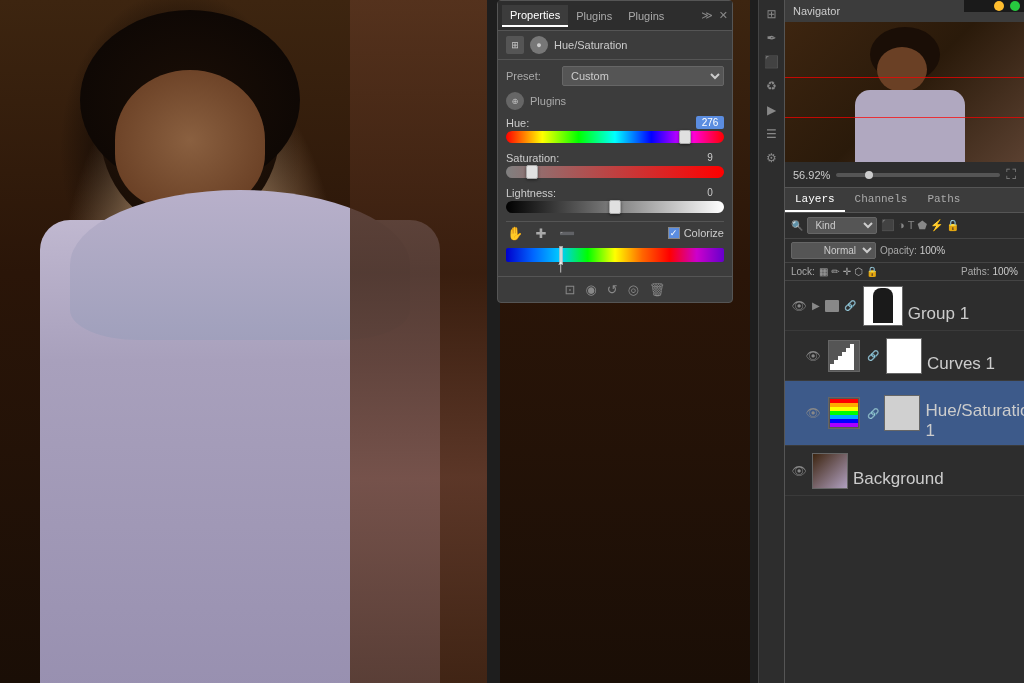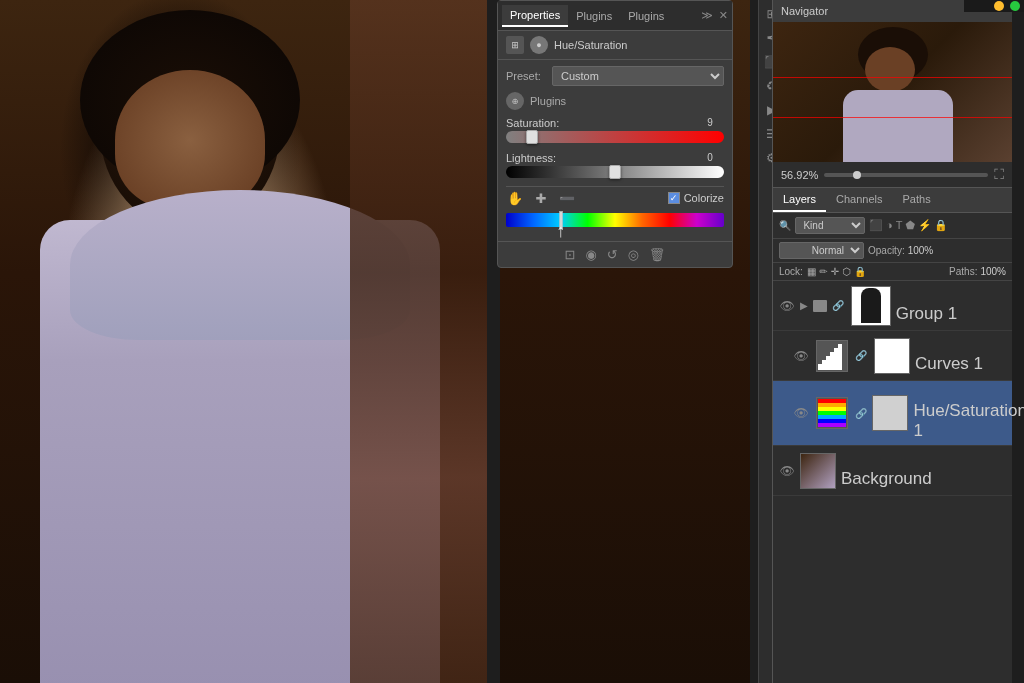--- a/index.html
+++ b/index.html
@@ -90,21 +90,21 @@
     }
 
     .panel-body {
       padding: 6px 8px;
     }
 
     .preset-row {
       display: flex;
       align-items: center;
       margin-bottom: 6px;
-      gap: 6px;
+      gap: 16px;
     }
     .preset-label {
       color: #aaa;
       font-size: 11px;
       min-width: 40px;
     }
     .preset-select {
       flex: 1;
       background: #555;
       border: 1px solid #666;
@@ -252,21 +252,21 @@
     }
     .footer-icon {
       color: #888;
       font-size: 13px;
       cursor: pointer;
     }
 
     
     .right-sidebar {
       position: absolute;
-      right: 12px; top: 0;
+      right: 0; top: 0;
       width: 240px;
       height: 683px;
       background: #2d2d2d;
       border-left: 1px solid #555;
     }
 
     .navigator-panel {
       border-bottom: 1px solid #555;
     }
     .navigator-header {
@@ -340,20 +340,21 @@
     }
 
     
     .layers-panel {
       padding: 0;
     }
     .layers-tabs {
       display: flex;
       background: #3c3c3c;
       border-bottom: 1px solid #555;
+      font-family: Liberation Mono, monospace;
     }
     .layers-tab {
       padding: 5px 10px;
       font-size: 11px;
       color: #aaa;
       cursor: pointer;
     }
     .layers-tab.active {
       color: #fff;
       border-bottom: 2px solid #fff;
@@ -629,20 +630,29 @@
       <select class="preset-select">
         <option>Custom</option>
       </select>
     </div>
 
     <div class="master-row">
       <div class="master-icon">⊕</div>
       <span class="master-label">Plugins</span>
     </div>
 
+    <div class="slider-row">
+      <div class="slider-label-row">
+        <span class="slider-label">Hue:</span>
+        <span class="slider-value">276</span>
+      </div>
+      <div class="slider-track hue">
+        <div class="slider-thumb hue-thumb"></div>
+      </div>
+    </div>
 
     <div class="slider-row">
       <div class="slider-label-row">
         <span class="slider-label">Saturation:</span>
         <span class="slider-value plain">9</span>
       </div>
       <div class="slider-track saturation">
         <div class="slider-thumb sat-thumb"></div>
       </div>
     </div>

